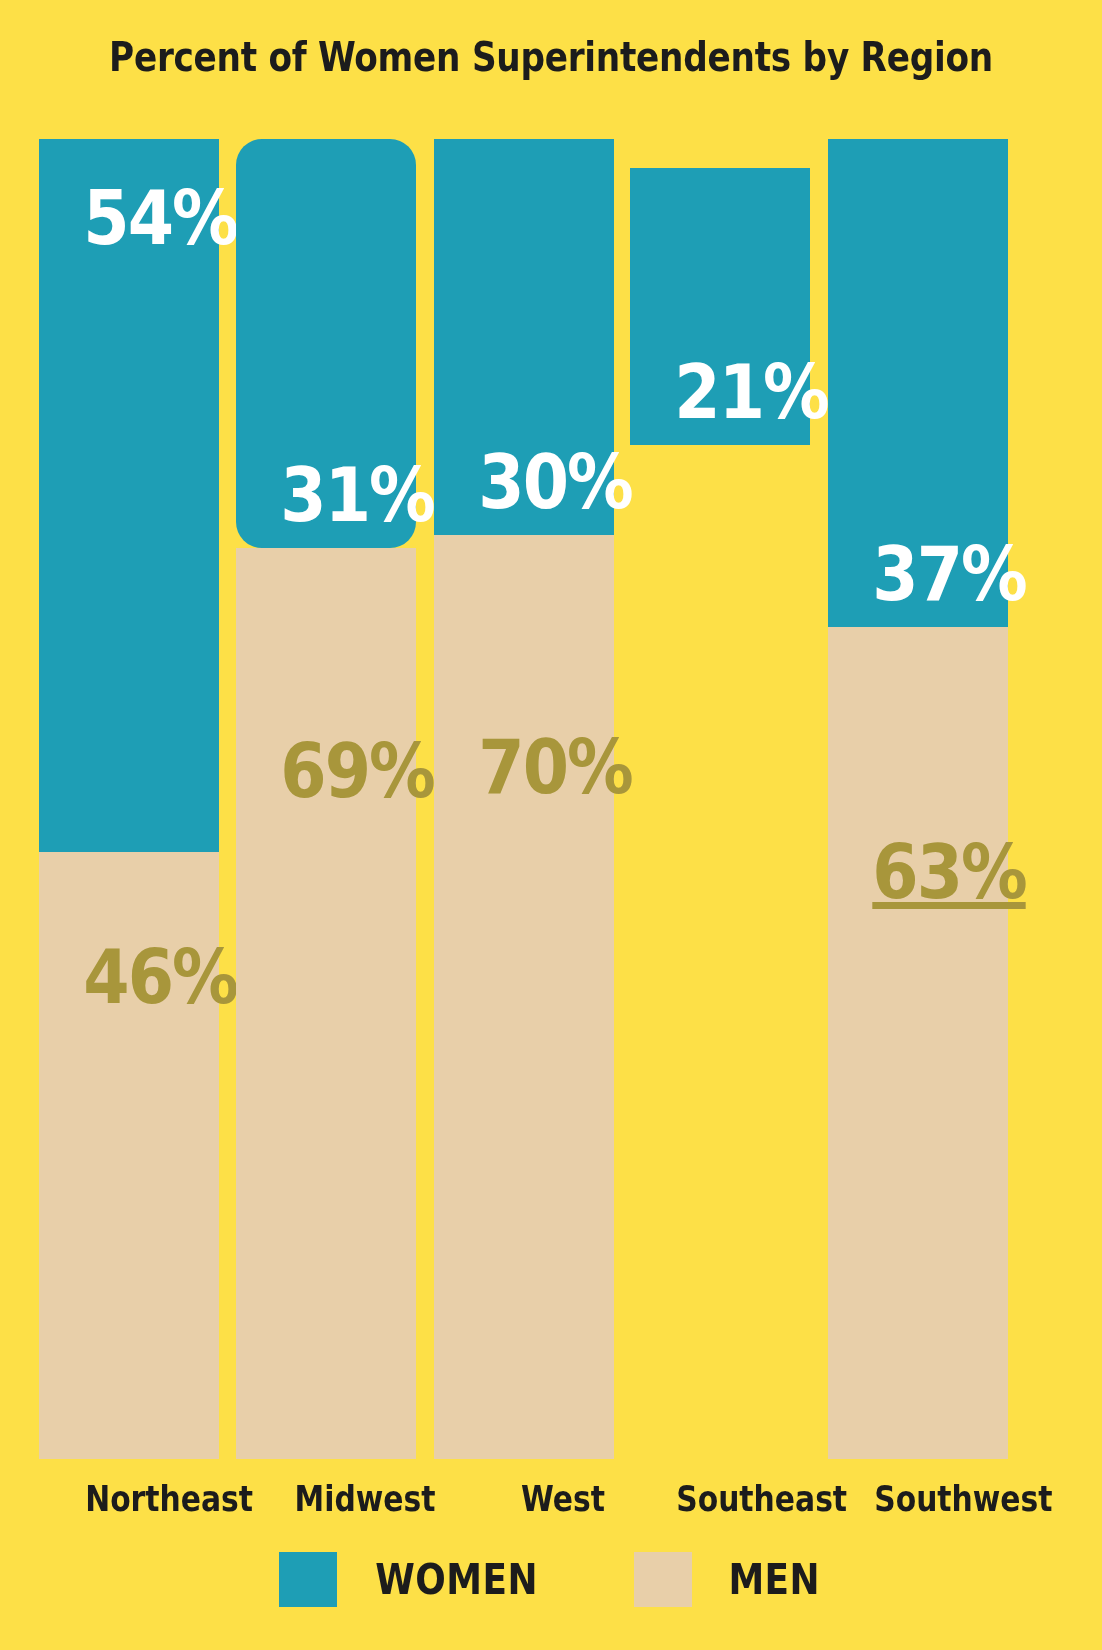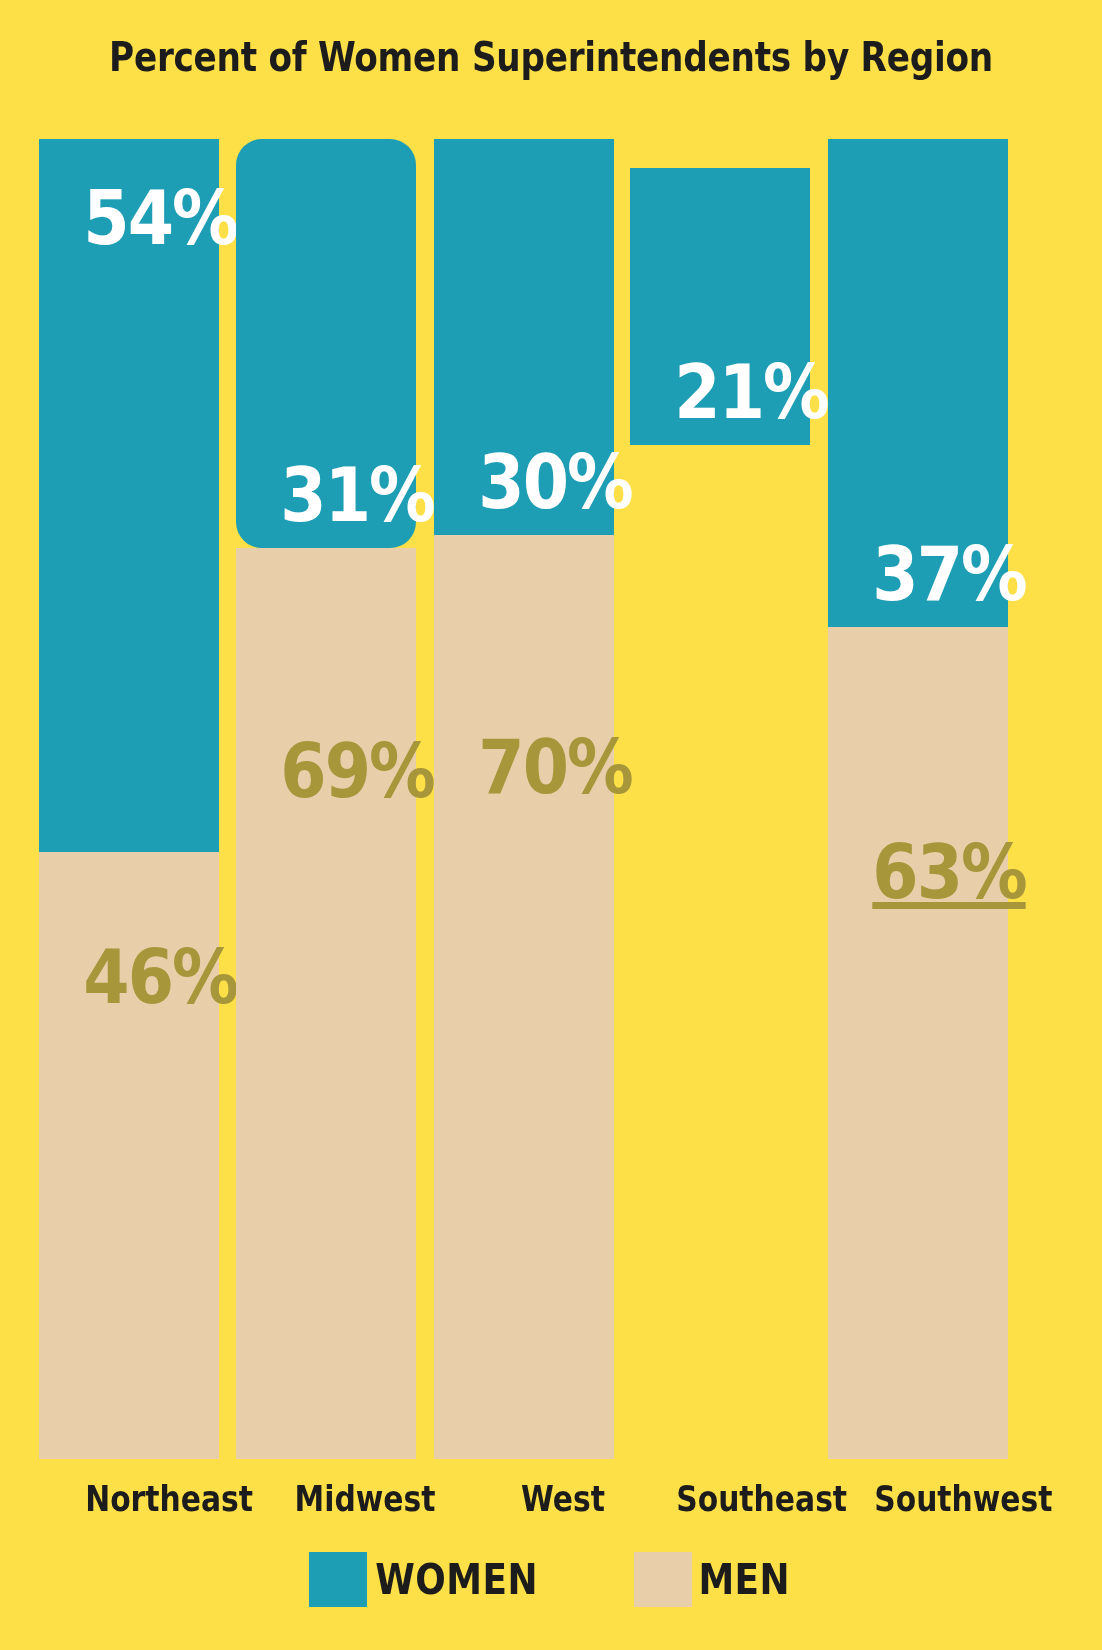--- a/index.html
+++ b/index.html
@@ -113,21 +113,21 @@
     top: 1552px;
     width: 1102px;
     display: flex;
     justify-content: center;
     align-items: center;
     gap: 92px;
   }
   .legend-item {
     display: flex;
     align-items: center;
-    gap: 4px;
+    gap: 34px;
   }
   .legend-swatch {
     width: 58px;
     height: 55px;
   }
   .legend-swatch.women { background: #1E9EB5; }
   .legend-swatch.men   { background: #E8CFA9; }
   .legend-text {
     font-family: "Liberation Sans Narrow", "DejaVu Sans Condensed", "Liberation Sans", sans-serif;
     font-weight: bold;

